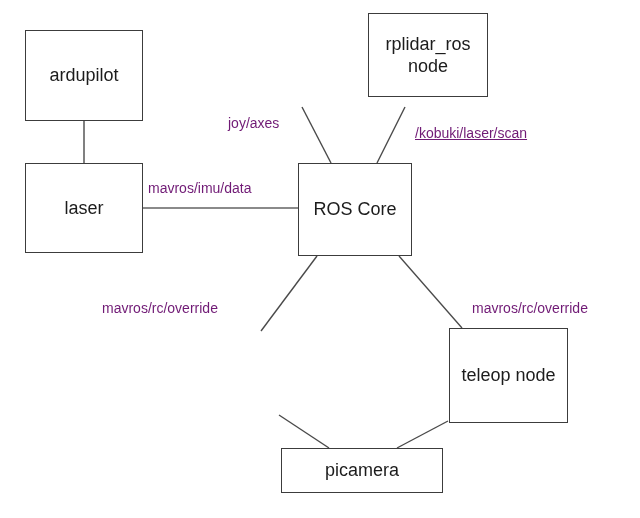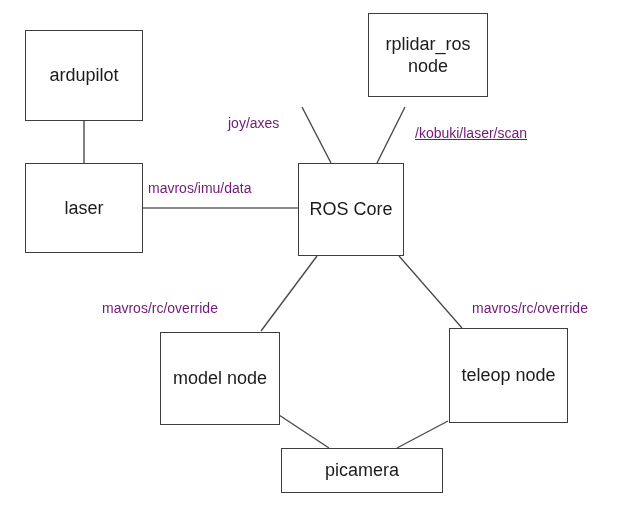--- a/index.html
+++ b/index.html
@@ -48,21 +48,21 @@
     position: absolute;
     font-size: 14px;
     color: #701a75;
     white-space: nowrap;
   }
   
   .n-ardupilot { left: 25px;  top: 30px;  width: 118px; height: 91px; }
   .n-mavros    { left: 25px;  top: 163px; width: 118px; height: 90px; }
   .n-joy       { left: 217px; top: 15px;  width: 119px; height: 92px; }
   .n-rplidar   { left: 368px; top: 13px;  width: 120px; height: 84px; }
-  .n-roscore   { left: 298px; top: 163px; width: 106px; height: 93px; align-items: center; }
+  .n-roscore   { left: 298px; top: 163px; width: 114px; height: 93px; align-items: center; }
   .n-model     { left: 160px; top: 332px; width: 120px; height: 93px; }
   .n-teleop    { left: 449px; top: 328px; width: 119px; height: 95px; }
   .n-picamera  { left: 281px; top: 448px; width: 162px; height: 45px; }
   
   .l-joyaxes   { left: 228px; top: 115px; }
   .l-kobuki    { left: 415px; top: 125px; text-decoration: underline; }
   .l-imudata   { left: 148px; top: 180px; }
   .l-override-left  { left: 102px; top: 300px; }
   .l-override-right { left: 472px; top: 300px; }
 </style>
@@ -92,23 +92,20 @@
 
 
   <div class="node n-rplidar">
     <span>rplidar_ros node</span>
   </div>
 
   <div class="node n-roscore">
     <span>ROS Core</span>
   </div>
 
-  <div class="node n-model">
-    <span>model node</span>
-  </div>
 
   <div class="node n-teleop">
     <span>teleop node</span>
   </div>
 
   <div class="node n-picamera">
     <span>picamera</span>
   </div>
 
   <span class="edge-label l-joyaxes">joy/axes</span>

